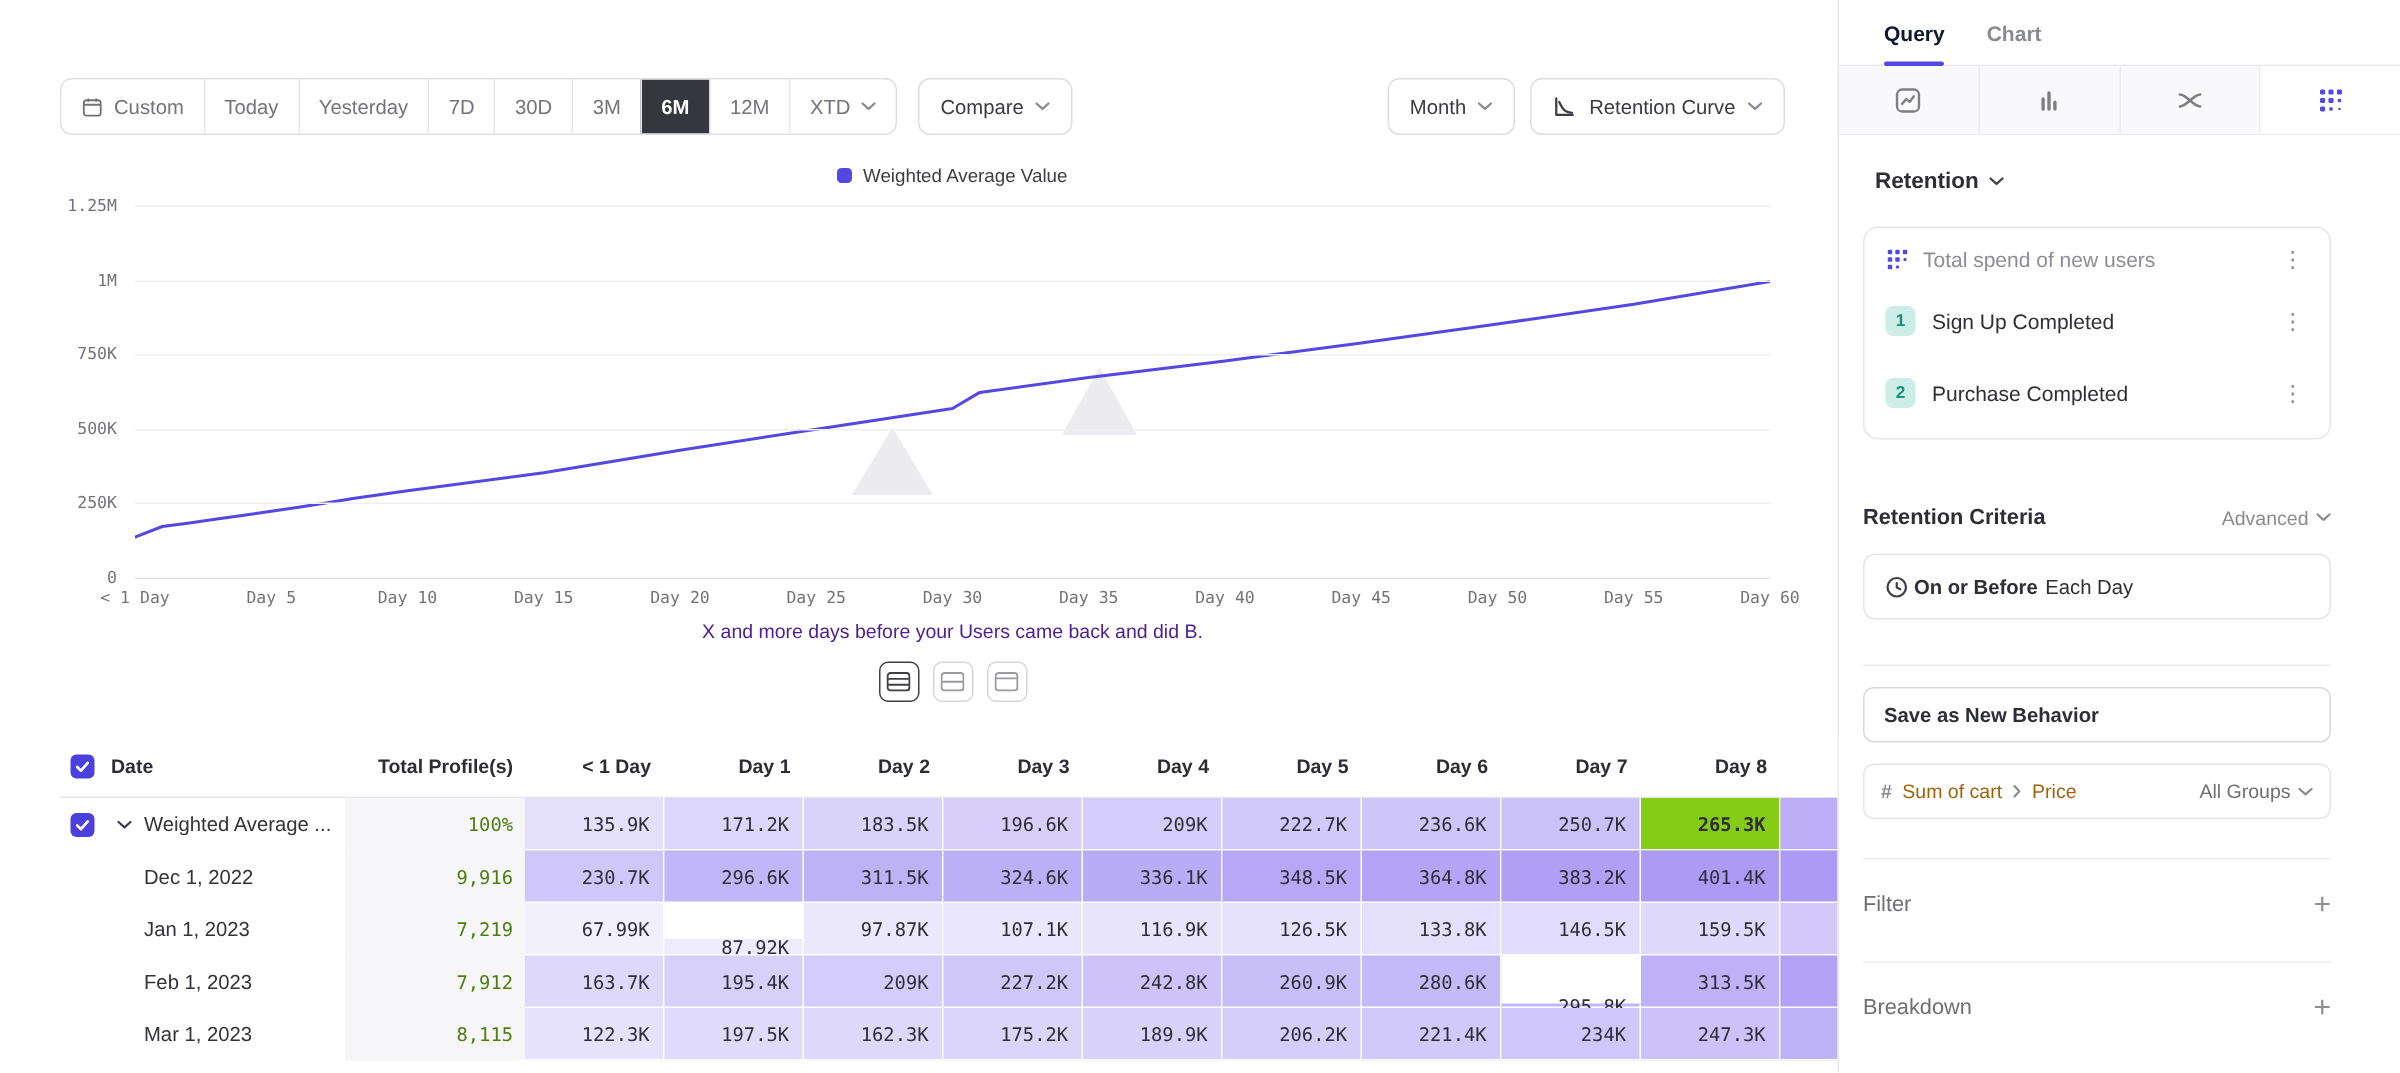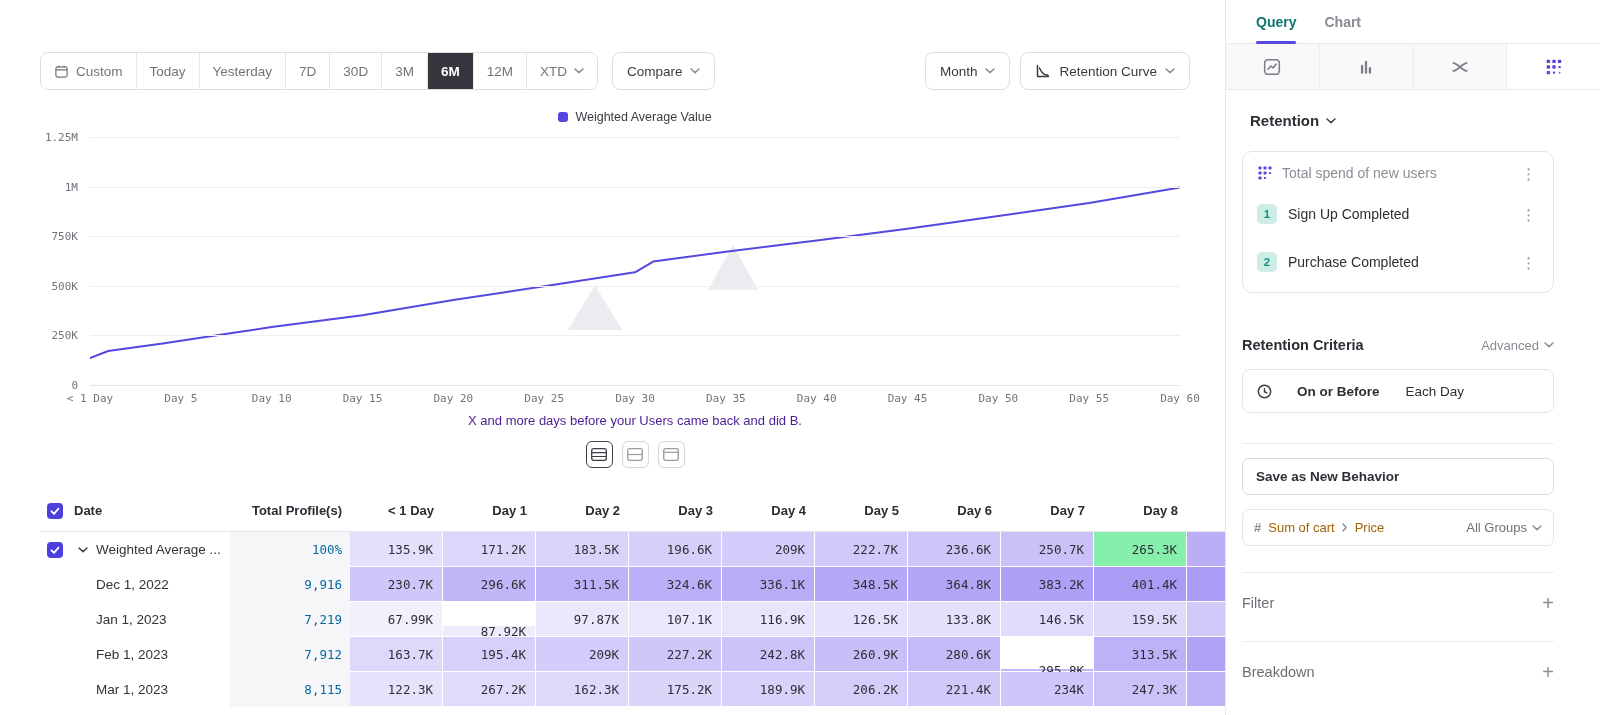--- a/index.html
+++ b/index.html
@@ -39,52 +39,52 @@
 .toggle.active{border-color:#3f3f47}
 
 
 .table{margin-top:22px}
 .trow{display:flex;align-items:stretch}
 .trow.thead{height:42px;border-bottom:1px solid #e6e6ea}
 .trow:not(.thead){height:35px}
 .c-check{width:30px;display:flex;align-items:center;justify-content:center}
 .c-date{width:160px;display:flex;align-items:center;gap:4px;padding-left:4px;font-size:13.5px;color:#32323a;overflow:hidden;white-space:nowrap}
 .thead .c-date{font-weight:bold;font-size:13px;color:#2c2c34}
-.c-total{width:120px;display:flex;align-items:center;justify-content:flex-end;padding-right:8px;background:#f6f6f8;font-family:"DejaVu Sans Mono",monospace;font-size:12.5px;color:#0369a1}
+.c-total{width:120px;display:flex;align-items:center;justify-content:flex-end;padding-right:8px;background:#f6f6f8;font-family:"DejaVu Sans Mono",monospace;font-size:12.5px;color:#4d7c0f}
 .thead .c-total{background:#fff;font-family:"Liberation Sans",sans-serif;font-size:13px;font-weight:bold;color:#2c2c34}
 .c-val{width:93px;display:flex;align-items:center;justify-content:flex-end;padding-right:9px;font-family:"DejaVu Sans Mono",monospace;font-size:12.5px;color:#2e2e36;border-right:1px solid #fff;border-bottom:1px solid #fff}
 .thead .c-val{background:#fff;border:none;font-family:"Liberation Sans",sans-serif;font-size:13px;font-weight:bold;color:#2c2c34}
 .c-strip{width:38px;border-bottom:1px solid #fff}
 .thead .c-strip{background:#fff}
 .checkbox{width:16px;height:16px;border-radius:4px;background:#4b40dd;display:flex;align-items:center;justify-content:center;cursor:pointer}
 .expander{width:18px;display:flex;justify-content:center;align-items:center}
 .row-label{overflow:hidden;text-overflow:ellipsis}
 
 
 .side-tabs{display:flex;height:44px;padding-left:30px;gap:28px;border-bottom:1px solid #ececf0;align-items:stretch;flex-shrink:0}
 .side-tab{position:relative;display:flex;align-items:center;font-size:14px;font-weight:bold;color:#8a8a93;cursor:pointer}
-.side-tab.active{color:#0f766e}
+.side-tab.active{color:#0f172a}
 .side-tab.active::after{content:"";position:absolute;left:0;right:0;bottom:-1px;height:3px;border-radius:2px;background:#5448e0}
 .icon-tabs{display:flex;height:46px;border-bottom:1px solid #ececf0;flex-shrink:0}
 .icon-tab{flex:1;display:flex;align-items:center;justify-content:center;background:#f9f9fb;border-right:1px solid #ececf0;cursor:pointer}
 .icon-tab:last-child{border-right:none}
 .icon-tab.active{background:#fff}
 .side-content{padding:0 46px 0 16px;overflow:hidden}
 .section-title{display:flex;align-items:center;gap:7px;margin:22px 0 0 8px;font-size:15px;font-weight:bold;color:#2e2e36;cursor:pointer}
 .behavior-card{margin-top:22px;border:1px solid #e5e5e9;border-radius:10px;padding-bottom:6px}
 .bc-header{display:flex;align-items:center;gap:9px;padding:13px 14px 9px}
 .bc-title{flex:1;font-size:14px;color:#8d8d96}
 .kebab{color:#8d8d96;font-size:15px;cursor:pointer;padding:0 3px;line-height:1}
 .bc-step{display:flex;align-items:center;gap:11px;padding:14px 14px;cursor:pointer}
 .step-badge{width:20px;height:20px;border-radius:5px;background:#cdeee6;color:#17907d;font-size:11.5px;font-weight:bold;display:flex;align-items:center;justify-content:center}
 .step-label{flex:1;font-size:14px;color:#2e2e36}
 .criteria-row{display:flex;align-items:center;margin-top:44px}
 .crit-label{flex:1;font-size:14.5px;font-weight:bold;color:#2e2e36}
 .adv{display:flex;align-items:center;gap:5px;font-size:13px;color:#8a8a93;cursor:pointer}
-.criteria-box{margin-top:16px;height:44px;border:1px solid #e5e5e9;border-radius:8px;display:flex;align-items:center;gap:24px;padding:0 13px;cursor:pointer}
+.criteria-box{margin-top:16px;height:44px;border:1px solid #e5e5e9;border-radius:8px;display:flex;align-items:center;gap:3px;padding:0 13px;cursor:pointer}
 .cond{font-weight:bold;font-size:13.5px;color:#2e2e36}
 .unit{font-size:13.5px;color:#2e2e36;margin-left:2px}
 .divider{height:1px;background:#ececf0;margin-top:30px}
 .divider.d2{margin-top:26px}
 .divider.d3{margin-top:28px}
 .save-btn{margin-top:14px;width:100%;height:37px;border:1px solid #d9d9de;border-radius:7px;background:#fff;text-align:left;padding:0 13px;font-size:13.5px;font-weight:bold;color:#2e2e36;font-family:inherit;cursor:pointer}
 .measure-row{margin-top:14px;height:37px;border:1px solid #e5e5e9;border-radius:7px;display:flex;align-items:center;gap:7px;padding:0 11px;cursor:pointer}
 .hash{color:#8a8a93;font-size:13px;font-weight:bold}
 .m-event,.m-prop{font-size:13px;font-weight:500;color:#a16207}
 .m-scope{margin-left:auto;display:flex;align-items:center;gap:5px;font-size:13px;color:#6f6f78;cursor:pointer}
@@ -252,21 +252,21 @@
             </div>
             <div class="c-total">100%</div>
             <div class="c-val" style="background: rgb(228, 223, 251);">135.9K</div>
             <div class="c-val" style="background: rgb(220, 214, 251);">171.2K</div>
             <div class="c-val" style="background: rgb(217, 211, 250);">183.5K</div>
             <div class="c-val" style="background: rgb(215, 207, 250);">196.6K</div>
             <div class="c-val" style="background: rgb(212, 204, 250);">209K</div>
             <div class="c-val" style="background: rgb(209, 201, 249);">222.7K</div>
             <div class="c-val" style="background: rgb(206, 197, 249);">236.6K</div>
             <div class="c-val" style="background: rgb(203, 193, 249);">250.7K</div>
-            <div class="c-val" style="background: #86efac;">265.3K</div>
+            <div class="c-val" style="background: #84cc16; font-weight: bold;">265.3K</div>
             <div class="c-strip" style="background: rgb(187, 174, 247);"></div>
           </div>
           <div class="trow">
             <div class="c-check"></div>
             <div class="c-date">
               <span class="expander"></span>
               <span class="row-label">Dec 1, 2022</span>
             </div>
             <div class="c-total">9,916</div>
             <div class="c-val" style="background: rgb(207, 199, 249);">230.7K</div>
@@ -317,21 +317,21 @@
             <div class="c-strip" style="background: rgb(177, 162, 246);"></div>
           </div>
           <div class="trow">
             <div class="c-check"></div>
             <div class="c-date">
               <span class="expander"></span>
               <span class="row-label">Mar 1, 2023</span>
             </div>
             <div class="c-total">8,115</div>
             <div class="c-val" style="background: rgb(230, 226, 252);">122.3K</div>
-            <div class="c-val" style="background: rgb(224, 219, 251);">267.2K</div>
+            <div class="c-val" style="background: rgb(224, 219, 251);">197.5K</div>
             <div class="c-val" style="background: rgb(222, 216, 251);">162.3K</div>
             <div class="c-val" style="background: rgb(219, 213, 250);">175.2K</div>
             <div class="c-val" style="background: rgb(216, 209, 250);">189.9K</div>
             <div class="c-val" style="background: rgb(213, 205, 250);">206.2K</div>
             <div class="c-val" style="background: rgb(209, 201, 249);">221.4K</div>
             <div class="c-val" style="background: rgb(207, 198, 249);">234K</div>
             <div class="c-val" style="background: rgb(204, 194, 249);">247.3K</div>
             <div class="c-strip" style="background: rgb(191, 179, 247);"></div>
           </div>
         </div>

